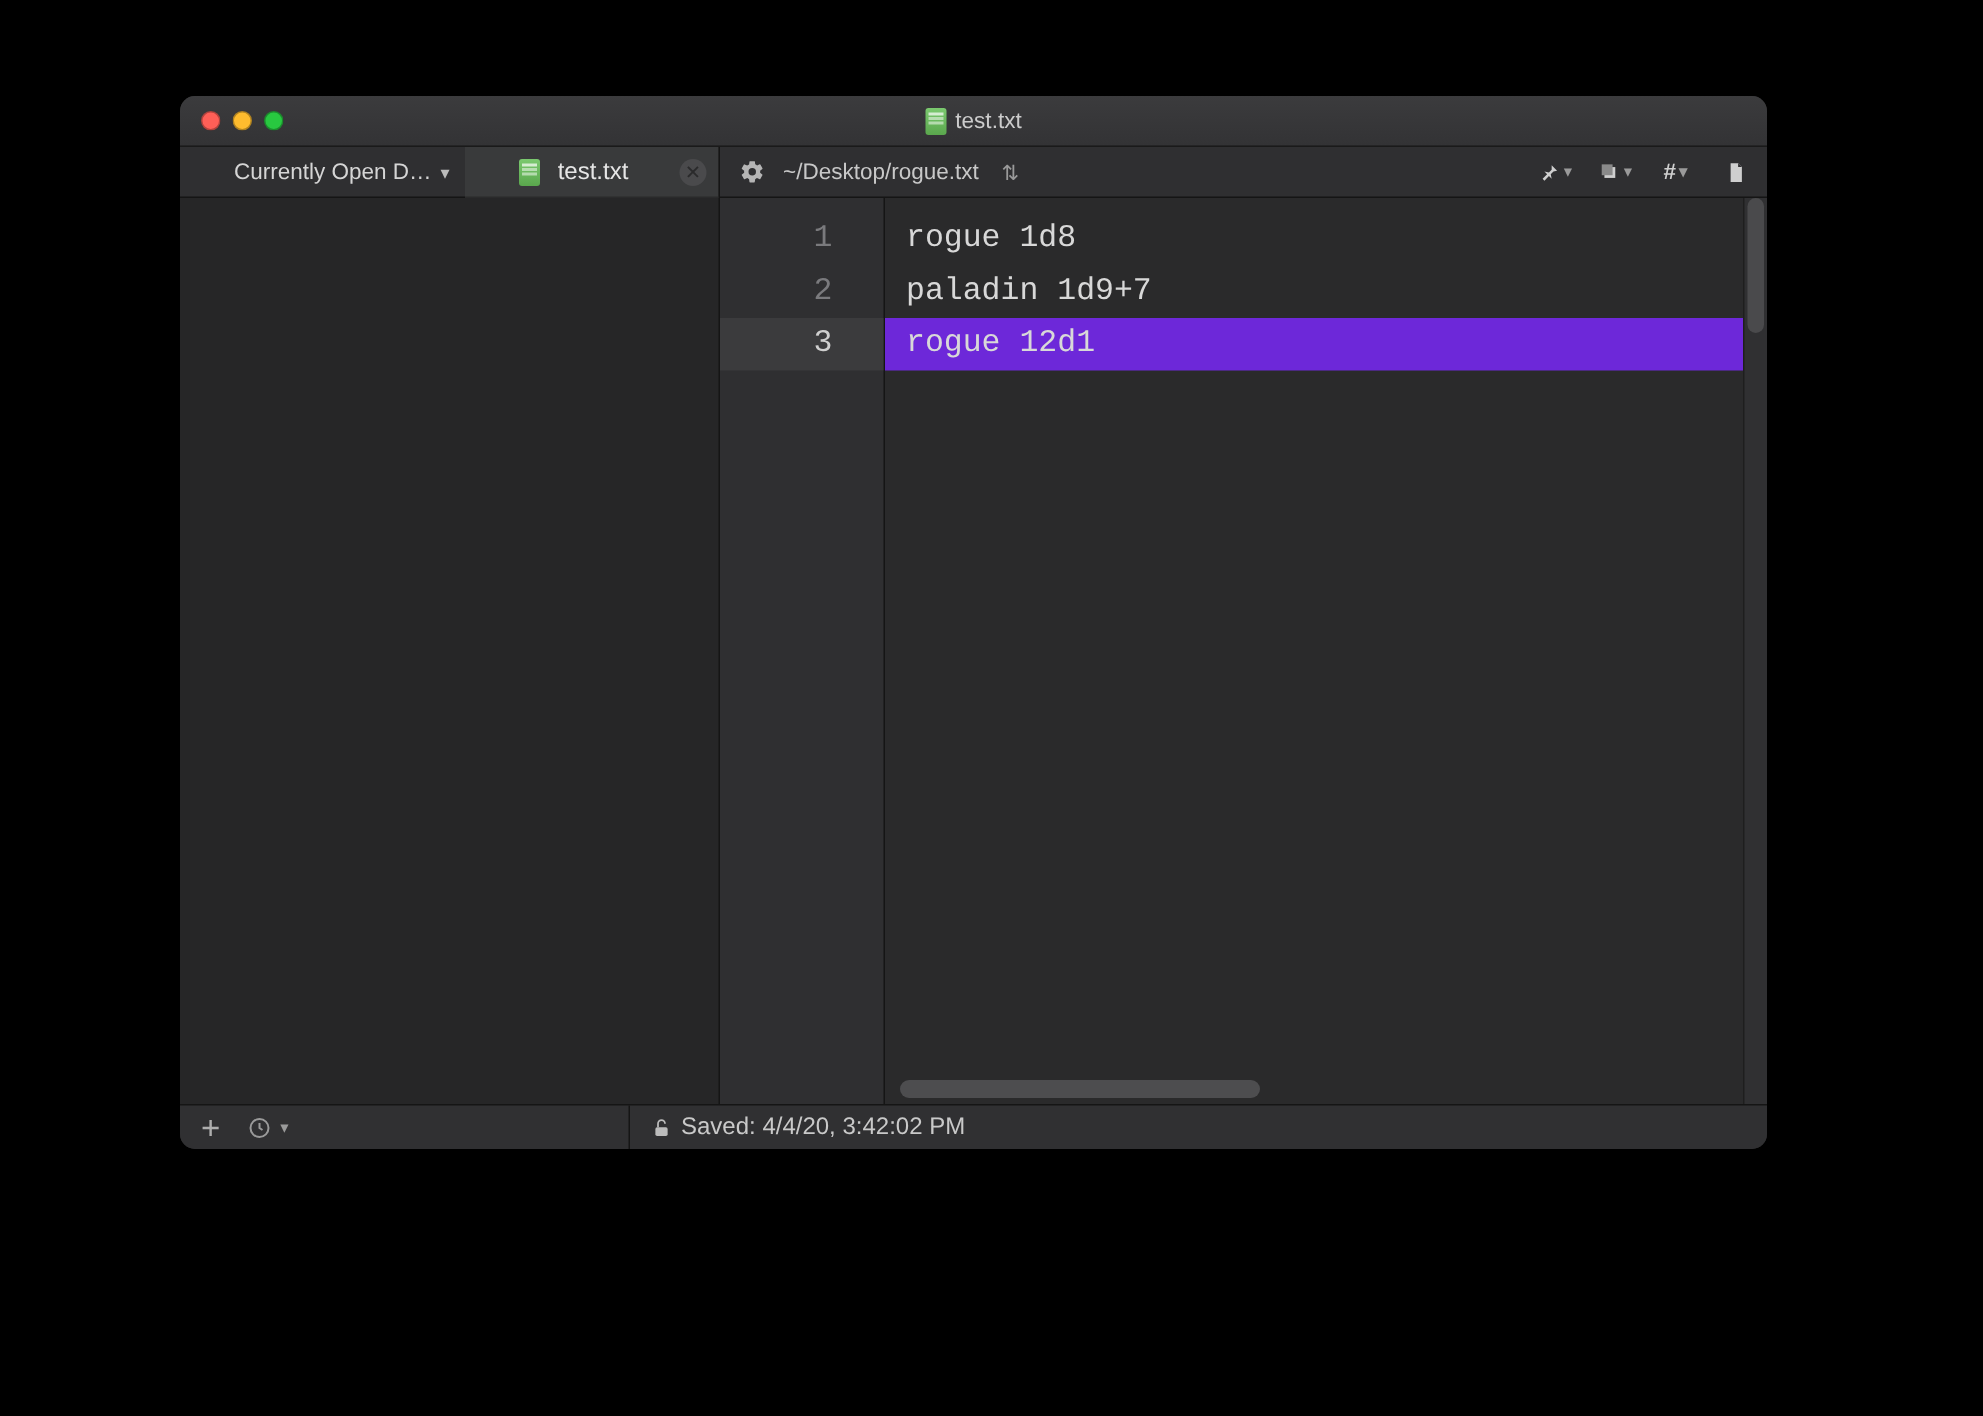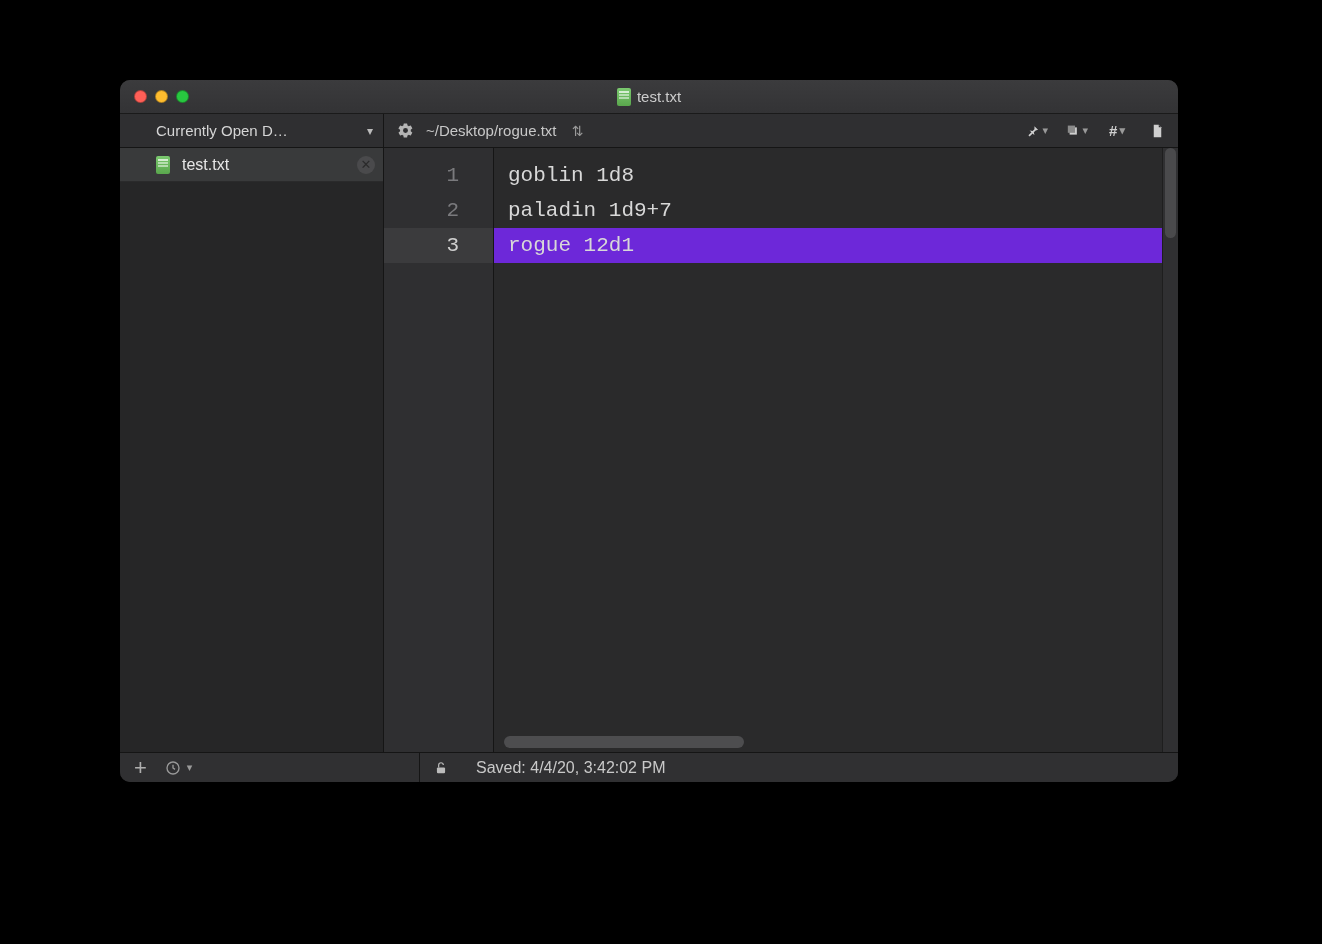--- a/index.html
+++ b/index.html
@@ -1,20 +1,20 @@
 <!DOCTYPE html>
 <html><head>
 <meta charset="utf-8">
 <style>
   * { box-sizing: border-box; margin: 0; padding: 0; }
   html, body { width: 1322px; height: 944px; background: #000; font-family: -apple-system, "Helvetica Neue", Arial, sans-serif; overflow: hidden; }
 
   .window {
     position: absolute;
-    left: 120px; top: 80px;
+    left: 120px; top: 64px;
     width: 1058px; height: 702px;
     background: #2a2a2b;
     border-radius: 10px;
     box-shadow: 0 20px 60px rgba(0,0,0,0.6), 0 0 0 1px rgba(0,0,0,0.8);
     display: flex;
     flex-direction: column;
     overflow: hidden;
   }
 
   
@@ -44,25 +44,25 @@
   
   
   .body {
     flex: 1;
     display: flex;
     min-height: 0;
   }
 
   
   .sidebar {
-    width: 264px;
+    width: 360px;
     background: #262627;
     border-right: 1px solid #151515;
     display: flex;
-    flex-direction: column;
+    flex-direction: row;
   }
   .sidebar-header {
     height: 34px;
     background: #2f2f31;
     border-bottom: 1px solid #151515;
     display: flex; align-items: center;
     padding: 0 10px 0 36px;
     position: relative;
     color: #d5d5d5;
     font-size: 15px;
@@ -136,21 +136,21 @@
     display:flex; align-items:center;
     color:#c9c9c9; font-size:16px;
   }
   .status-left {
     width:300px; height:100%;
     display:flex; align-items:center; gap:18px;
     padding-left:14px;
     border-right:1px solid #151515;
     color:#9a9a9a;
   }
-  .status-right { flex:1; display:flex; align-items:center; gap:28px; padding-left:14px;}
+  .status-right { flex:1; display:flex; align-items:center; gap:6px; padding-left:14px;}
   .plus { font-size:22px; line-height:1; color:#aeaeae;}
   .clock { display:inline-flex; align-items:center; gap:4px; color:#9a9a9a;}
   .clock svg { width:16px; height:16px; }
   .lock svg { width:14px; height:16px; }
 
   svg { display:block; }
 </style>
 </head>
 <body>
 
@@ -221,21 +221,21 @@
         </div>
       </div>
 
       <div class="editor">
         <div class="gutter">
           <div class="ln">1</div>
           <div class="ln">2</div>
           <div class="ln current">3</div>
         </div>
         <div class="code">
-          <div class="line">goblin 1d8</div>
+          <div class="line">rogue 1d8</div>
           <div class="line">paladin 1d9+7</div>
           <div class="line current">rogue 12d1</div>
           <div class="hscroll-track">
             <div class="hscroll-thumb"></div>
           </div>
         </div>
         <div class="vscroll">
           <div class="vscroll-thumb"></div>
         </div>
       </div>

